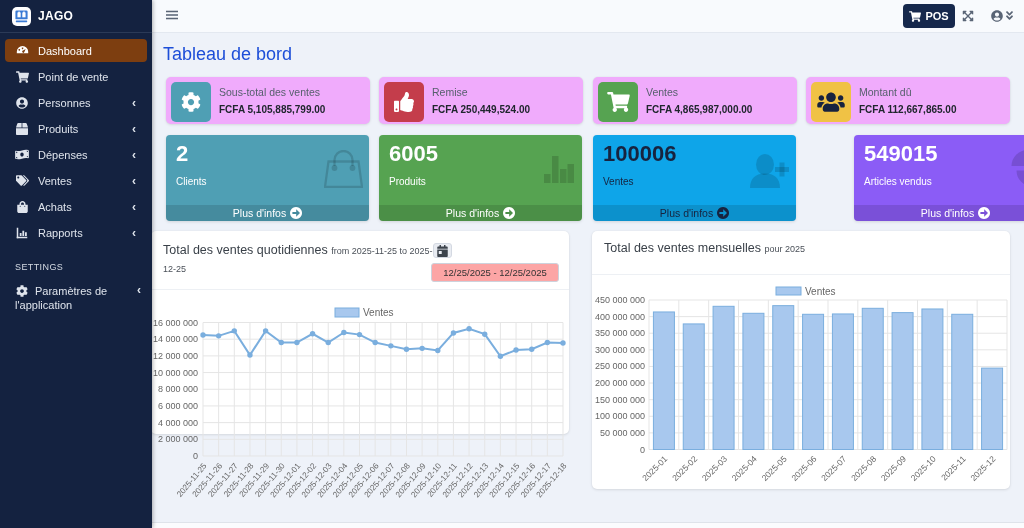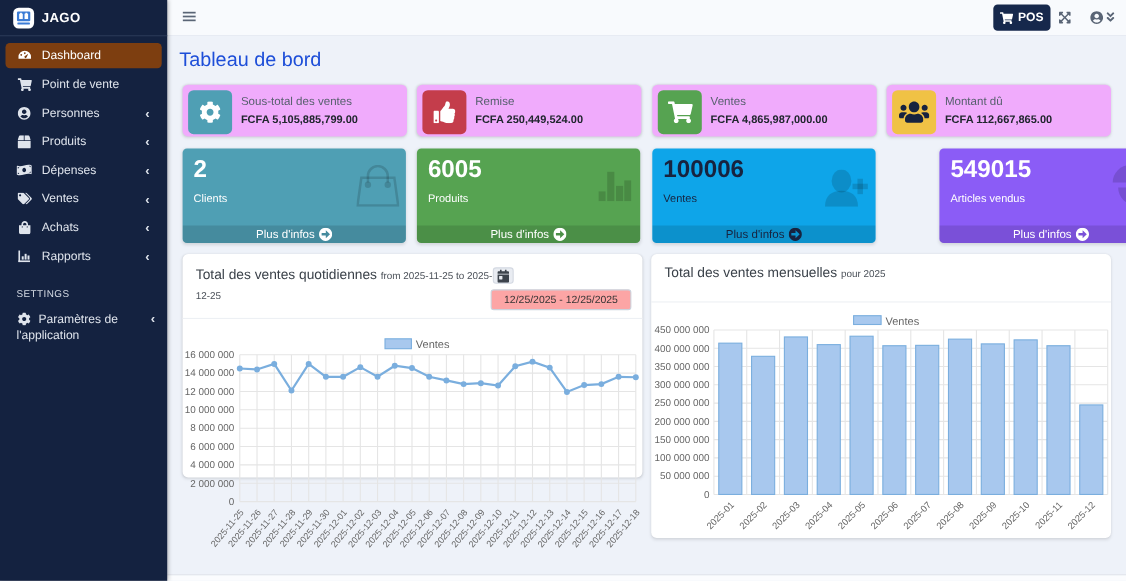--- a/index.html
+++ b/index.html
@@ -251,21 +251,21 @@
         </g>
       </svg>
     </div>
  <div class="more">Plus d'infos <svg width="12" height="12" viewBox="0 0 12 12">
         <g fill="#fff">
           <path fill-rule="evenodd" d="M6 0 A6 6 0 1 0 6.01 0 Z M2.4 4.9 L6.2 4.9 L6.2 2.3 L10 6 L6.2 9.7 L6.2 7.1 L2.4 7.1 Z"></path>
         </g>
       </svg></div>
 </div>
 
-<div class="chcard" style="left:166px;height:203px">
+<div class="chcard" style="left:151px;height:203px">
  <div class="chhead" style="height:59px;padding:11px 12px 0 12px">
    <div class="chtitle" style="line-height:17px">Total des ventes quotidiennes <small>from 2025-11-25 to 2025-</small><br><small>12-25</small></div>
    <div style="position:absolute;right:117px;top:12px;width:19px;height:15px;background:#e9ecf2;border:1px solid #d4d9e2;border-radius:3px;display:flex;align-items:center;justify-content:center">
         <svg width="11" height="12" viewBox="0 0 448 512">
           <path fill="#3c434c" d="M0 464c0 26.5 21.5 48 48 48h352c26.5 0 48-21.5 48-48V192H0v272zm64-192c0-8.8 7.2-16 16-16h96c8.8 0 16 7.2 16 16v96c0 8.8-7.2 16-16 16h-96c-8.8 0-16-7.2-16-16v-96zM400 64h-48V16c0-8.8-7.2-16-16-16h-32c-8.8 0-16 7.2-16 16v48H160V16c0-8.8-7.2-16-16-16h-32c-8.8 0-16 7.2-16 16v48H48C21.5 64 0 85.5 0 112v48h448v-48c0-26.5-21.5-48-48-48z"></path>
         </svg>
       </div>
    <div style="position:absolute;right:10px;top:32px;width:128px;height:19px;background:#fca5a5;border:1px solid #ccd2dc;border-radius:3px;font-size:9.5px;color:#333;display:flex;align-items:center;justify-content:center">12/25/2025 - 12/25/2025</div>
  </div>
  <div style="position:absolute;left:0px;top:60px">

